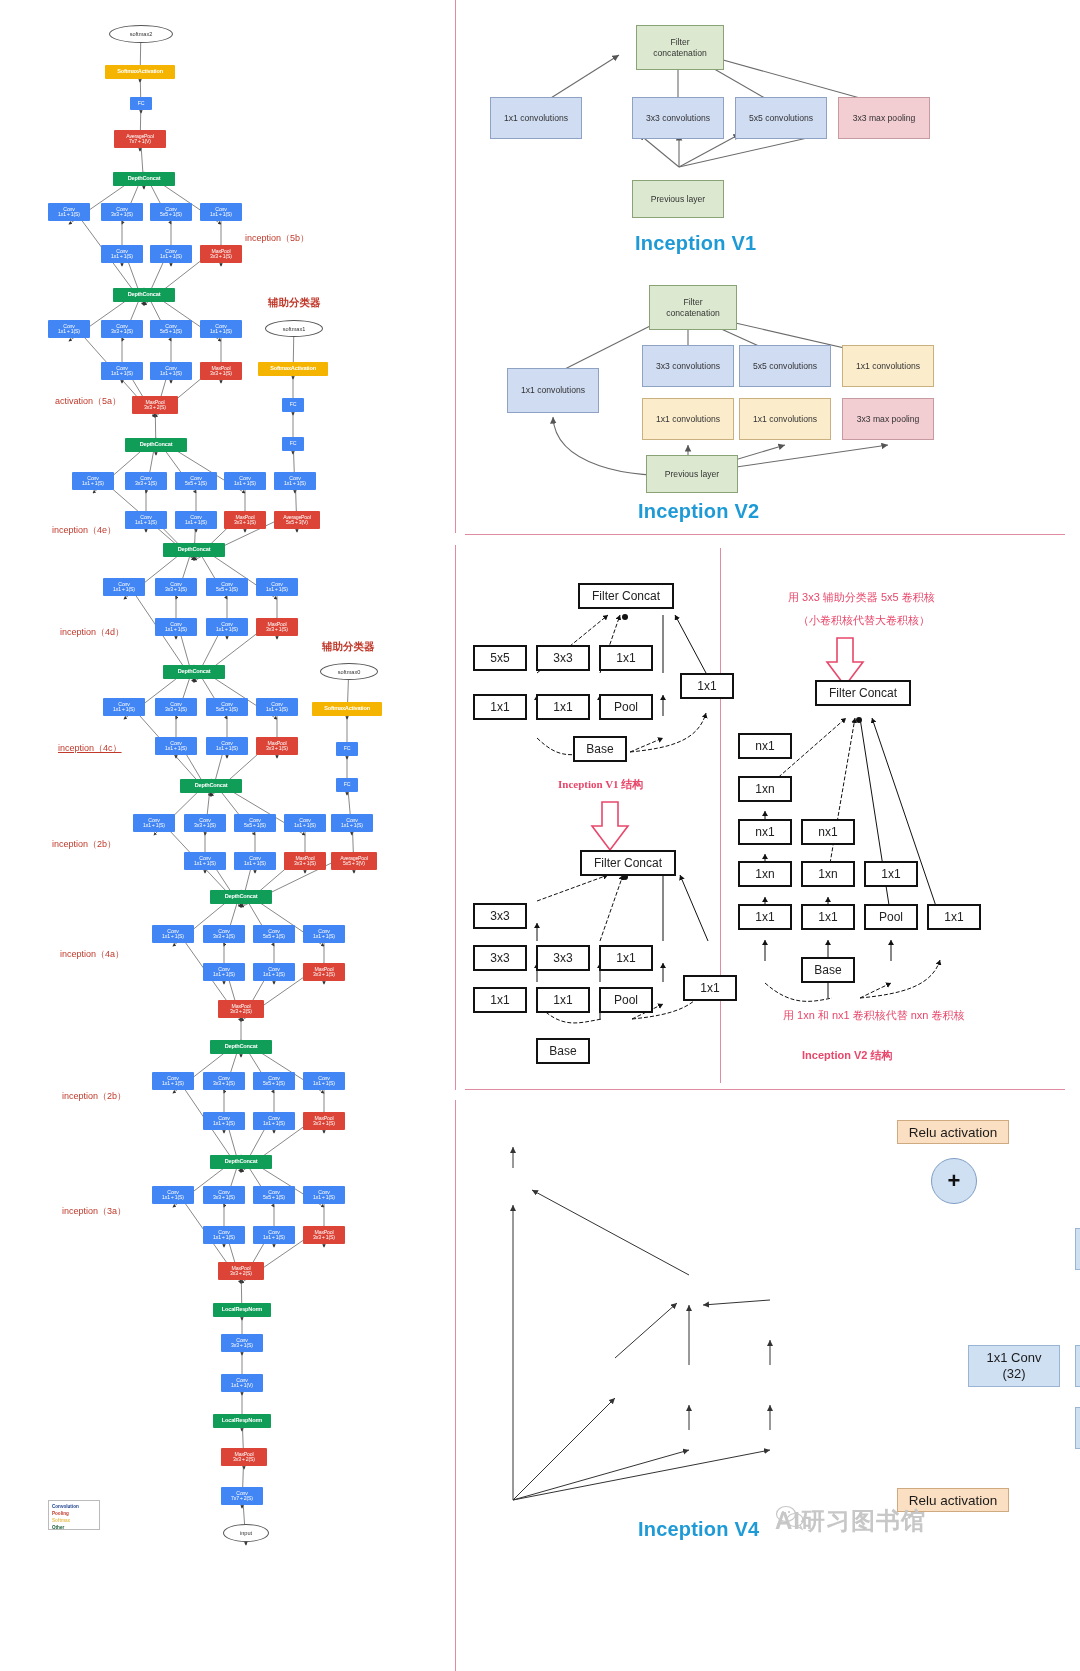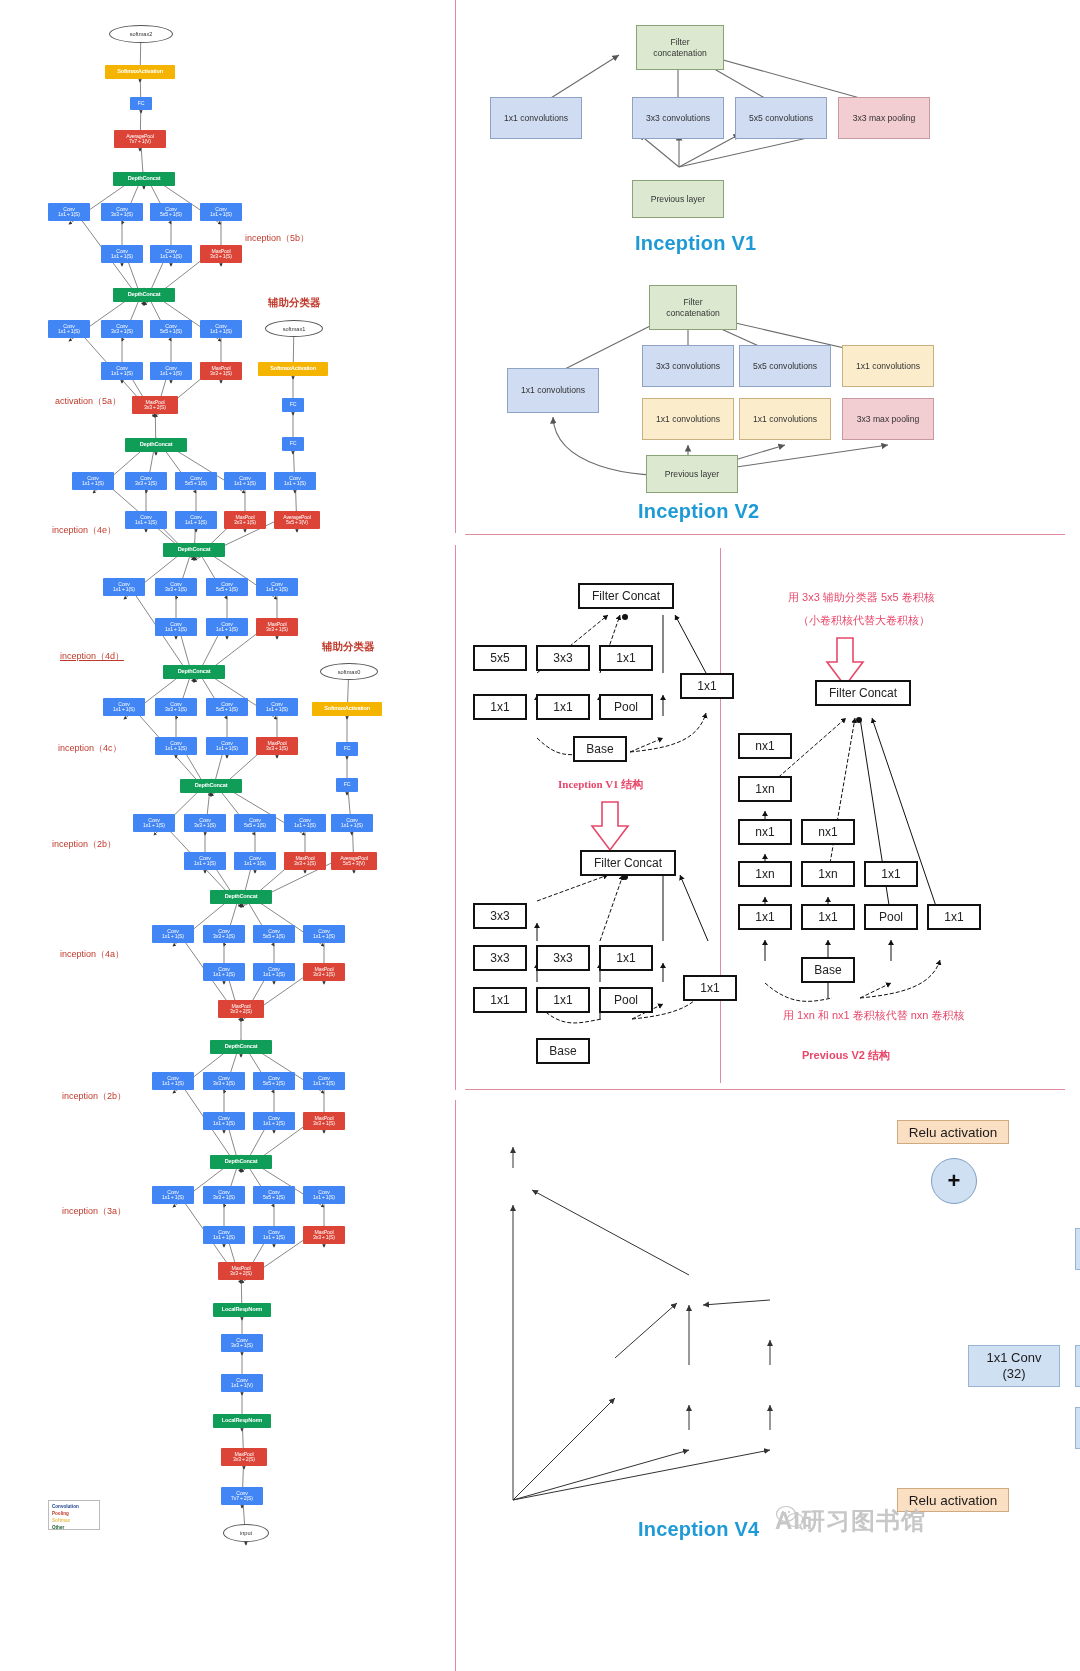--- a/index.html
+++ b/index.html
@@ -353,21 +353,21 @@
       <span>1x1＋1(S)</span>
     </div>
   <div class="gl-box gl-conv" style="left:206px;top:618px;width:42px;height:18px;">
       <span>Conv</span>
       <span>1x1＋1(S)</span>
     </div>
   <div class="gl-box gl-pool" style="left:256px;top:618px;width:42px;height:18px;">
       <span>MaxPool</span>
       <span>3x3＋1(S)</span>
     </div>
-  <div class="gl-label" style="left:60px;top:650px;text-decoration:underline;">inception（4d）</div>
+  <div class="gl-label" style="left:60px;top:626px;">inception（4d）</div>
 
   <div class="gl-box gl-other" style="left:163px;top:665px;width:62px;height:14px;">DepthConcat</div>
 
   <div class="gl-cn" style="left:322px;top:640px;">辅助分类器</div>
   <div class="gl-term" style="left:320px;top:663px;width:56px;height:15px;">softmax0</div>
   <div class="gl-box gl-soft" style="left:312px;top:702px;width:70px;height:14px;">SoftmaxActivation</div>
   <div class="gl-box gl-conv" style="left:336px;top:742px;width:22px;height:14px;">FC</div>
   <div class="gl-box gl-conv" style="left:336px;top:778px;width:22px;height:14px;">FC</div>
 
   <div class="gl-box gl-conv" style="left:103px;top:698px;width:42px;height:18px;">
@@ -391,21 +391,21 @@
       <span>1x1＋1(S)</span>
     </div>
   <div class="gl-box gl-conv" style="left:206px;top:737px;width:42px;height:18px;">
       <span>Conv</span>
       <span>1x1＋1(S)</span>
     </div>
   <div class="gl-box gl-pool" style="left:256px;top:737px;width:42px;height:18px;">
       <span>MaxPool</span>
       <span>3x3＋1(S)</span>
     </div>
-  <div class="gl-label" style="left:58px;top:742px;">inception（4c）</div>
+  <div class="gl-label" style="left:58px;top:742px;text-decoration:underline;">inception（4c）</div>
 
   <div class="gl-box gl-other" style="left:180px;top:779px;width:62px;height:14px;">DepthConcat</div>
 
   <div class="gl-box gl-conv" style="left:133px;top:814px;width:42px;height:18px;">
       <span>Conv</span>
       <span>1x1＋1(S)</span>
     </div>
   <div class="gl-box gl-conv" style="left:184px;top:814px;width:42px;height:18px;">
       <span>Conv</span>
       <span>3x3＋1(S)</span>
@@ -743,21 +743,21 @@
   <div class="pb" style="left:298px;top:904px;width:54px;height:26px;">1x1</div>
   <div class="pb" style="left:361px;top:819px;width:54px;height:26px;">nx1</div>
   <div class="pb" style="left:361px;top:861px;width:54px;height:26px;">1xn</div>
   <div class="pb" style="left:361px;top:904px;width:54px;height:26px;">1x1</div>
   <div class="pb" style="left:424px;top:861px;width:54px;height:26px;">1x1</div>
   <div class="pb" style="left:424px;top:904px;width:54px;height:26px;">Pool</div>
   <div class="pb" style="left:487px;top:904px;width:54px;height:26px;">1x1</div>
   <div class="pb" style="left:361px;top:957px;width:54px;height:26px;">Base</div>
 
   <div class="redtxt" style="left:343px;top:1008px;">用 1xn 和 nx1 卷积核代替 nxn 卷积核</div>
-  <div class="redtxt b" style="left:362px;top:1048px;">Previous V2 结构</div>
+  <div class="redtxt b" style="left:362px;top:1048px;">Inception V2 结构</div>
 
   <svg width="640" height="571" style="top:1100px;left:0;">
     <defs>
       <marker id="a5" markerWidth="7" markerHeight="7" refX="6" refY="3" orient="auto">
         <path d="M0,0 L6,3 L0,6 z" fill="#333"></path>
       </marker>
     </defs>
     <g stroke="#333" stroke-width="1" fill="none">
       <path d="M73,68 L73,47" marker-end="url(#a5)"></path>
       <path d="M73,400 L73,105" marker-end="url(#a5)"></path>

